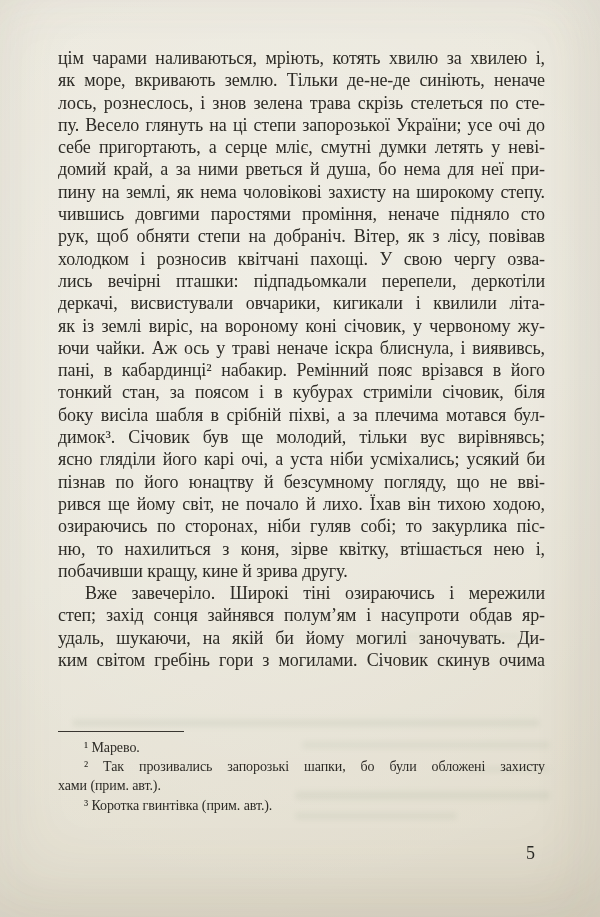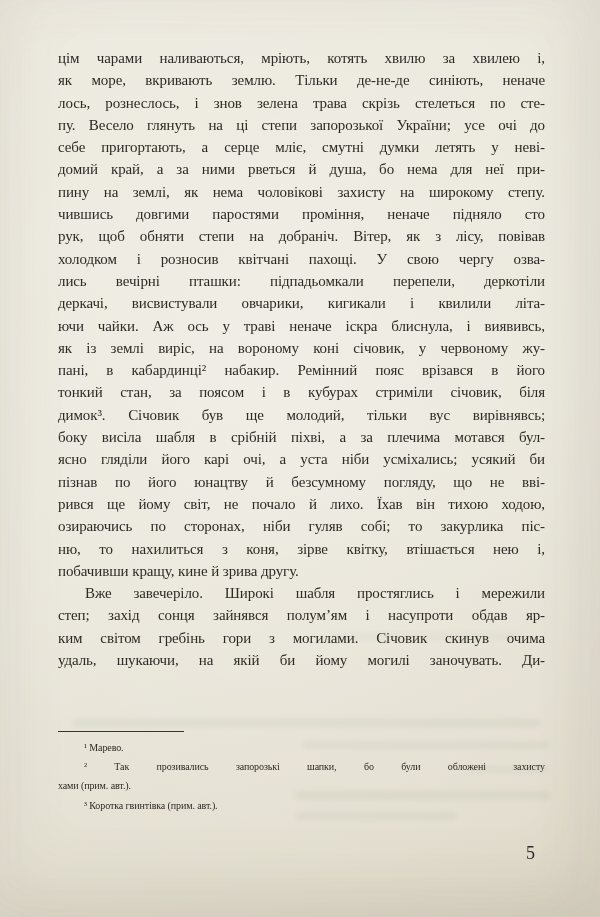--- a/index.html
+++ b/index.html
@@ -12,40 +12,40 @@
       linear-gradient(158deg, #ece9de 0%, #e9e6da 52%, #e3decf 88%, #ddd7c7 100%);
     box-shadow: inset 0 -28px 70px rgba(96,86,62,0.10), inset -18px 0 55px rgba(96,86,62,0.05), inset 0 14px 40px rgba(255,255,255,0.18);
     font-family:"Liberation Serif", serif;
     color:#2d2b26;
   }
   .main-text{
     position:absolute; left:58px; top:47px; width:487px; z-index:2;
   }
   .line{
     display:block;
-    font-size:15px;
+    font-size:18px;
     line-height:22.3px;
     letter-spacing:-0.1px;
     text-align:justify;
     text-align-last:justify;
     white-space:normal;
   }
   .line.lastline{ text-align-last:left; }
   .line.indent{ text-indent:27px; }
   .footnotes{
     position:absolute; left:58px; top:731px; width:487px; z-index:2;
   }
   .fn-divider{
     width:126px; height:0;
     border-top:1.6px solid #393631;
     margin:0 0 6px 0;
   }
   .fn{
     display:block;
-    font-size:10px;
+    font-size:14px;
     line-height:19.2px;
     letter-spacing:-0.1px;
     text-align:justify;
     text-align-last:justify;
   }
   .fn.lastline{ text-align-last:left; }
   .fn.indent{ text-indent:26px; }
   .it{ }
   .page-number{
     position:absolute; top:843px; right:65px; z-index:2;
@@ -82,39 +82,39 @@
       <span class="line">домий край, а за ними рветься й душа, бо нема для неї при-</span>
       <span class="line">пину на землі, як нема чоловікові захисту на широкому степу.</span>
     </div>
 
     <div>
       <span class="line">чившись довгими паростями проміння, неначе підняло сто</span>
       <span class="line">рук, щоб обняти степи на добраніч. Вітер, як з лісу, повівав</span>
       <span class="line">холодком і розносив квітчані пахощі. У свою чергу озва-</span>
       <span class="line">лись вечірні пташки: підпадьомкали перепели, деркотіли</span>
       <span class="line">деркачі, висвистували овчарики, кигикали і квилили літа-</span>
+      <span class="line">як із землі виріс, на вороному коні січовик, у червоному жу-</span>
       <span class="line">ючи чайки. Аж ось у траві неначе іскра блиснула, і виявивсь,</span>
-      <span class="line">як із землі виріс, на вороному коні січовик, у червоному жу-</span>
       <span class="line">пані, в кабардинці² набакир. Ремінний пояс врізався в його</span>
       <span class="line">тонкий стан, за поясом і в кубурах стриміли січовик, біля</span>
+      <span class="line">боку висіла шабля в срібній піхві, а за плечима мотався бул-</span>
       <span class="line">димок³. Січовик був ще молодий, тільки вус вирівнявсь;</span>
-      <span class="line">боку висіла шабля в срібній піхві, а за плечима мотався бул-</span>
       <span class="line">ясно гляділи його карі очі, а уста ніби усміхались; усякий би</span>
       <span class="line">пізнав по його юнацтву й безсумному погляду, що не вві-</span>
       <span class="line">рився ще йому світ, не почало й лихо. Їхав він тихою ходою,</span>
       <span class="line">озираючись по сторонах, ніби гуляв собі; то закурлика піс-</span>
       <span class="line">ню, то нахилиться з коня, зірве квітку, втішається нею і,</span>
       <span class="line lastline">побачивши кращу, кине й зрива другу.</span>
     </div>
 
     <div>
-      <span class="line indent">Вже завечеріло. Широкі шабля простяглись і мережили</span>
+      <span class="line indent">Вже завечеріло. Широкі тіні озираючись і мережили</span>
       <span class="line">степ; захід сонця зайнявся полум’ям і насупроти обдав яр-</span>
+      <span class="line">удаль, шукаючи, на якій би йому могилі заночувать. Ди-</span>
       <span class="line">ким світом гребінь гори з могилами. Січовик скинув очима</span>
-      <span class="line">удаль, шукаючи, на якій би йому могилі заночувать. Ди-</span>
     </div>
 
   </div>
 
   <div class="footnotes">
     <div class="fn-divider"></div>
 
     <span class="fn indent lastline"><span>¹ Марево.</span></span>
 
     <span class="fn indent"><span>² Так прозивались запорозькі шапки, бо були обложені захисту</span></span>

